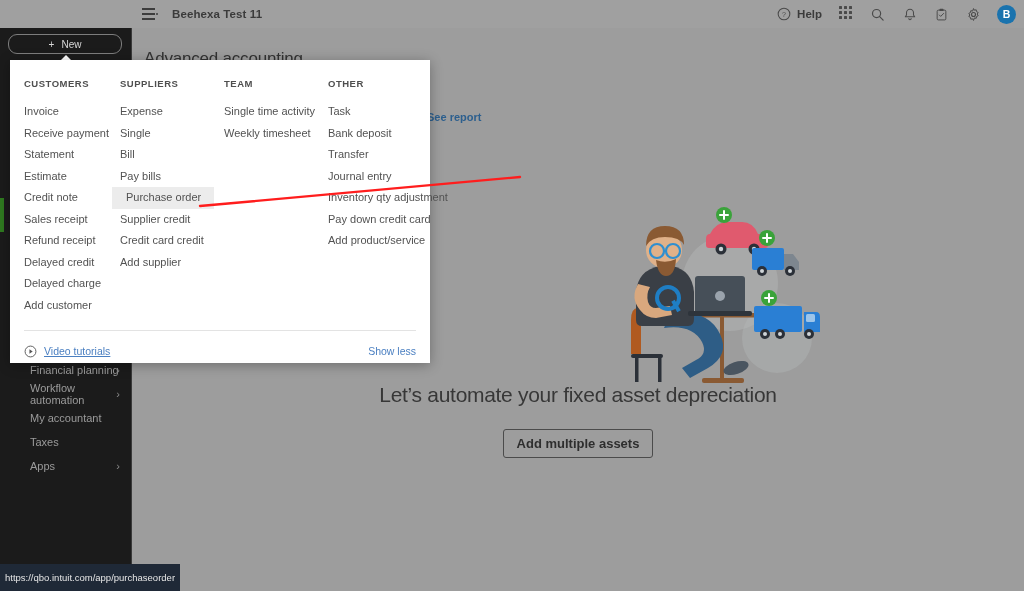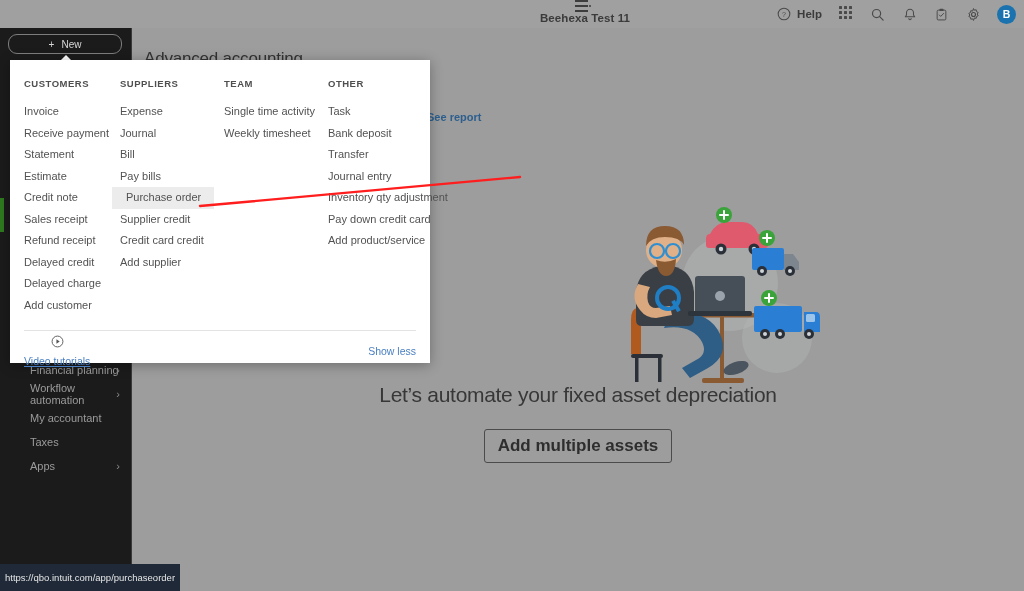--- a/index.html
+++ b/index.html
@@ -8,21 +8,21 @@
     font-family:"Liberation Sans", sans-serif;
     background:#9a9a9a;
     -webkit-font-smoothing:antialiased;
   }
 
   
   #app{position:absolute;inset:0;}
 
   
   .topbar{position:absolute;left:0;top:0;width:1024px;height:28px;background:#a0a0a0;}
-  .topbar-inner{position:absolute;left:132px;top:0;right:0;height:28px;display:flex;align-items:center;flex-direction:column;}
+  .topbar-inner{position:absolute;left:132px;top:0;right:0;height:28px;display:flex;align-items:center;}
   .hamburger{width:16px;height:12px;margin-left:10px;position:relative;display:inline-block;}
   .hamburger i{position:absolute;left:0;height:1.6px;background:#3d3d3d;display:block;}
   .hamburger i:nth-child(1){top:0;width:13px;}
   .hamburger i:nth-child(2){top:5px;width:13px;}
   .hamburger i:nth-child(3){top:10px;width:13px;}
   .hamburger .dot{position:absolute;right:0;top:4.5px;width:2.5px;height:2.5px;border-radius:50%;background:#3d3d3d;}
   .company{margin-left:14px;font-size:11.5px;font-weight:bold;color:#3b3b3b;letter-spacing:.1px;}
 
   .topright{position:absolute;right:8px;top:0;height:28px;display:flex;align-items:center;gap:15px;}
   .ticon{width:17px;height:17px;position:relative;color:#4a4a4a;display:flex;align-items:center;justify-content:center;}
@@ -55,21 +55,21 @@
 
   
   .main{position:absolute;left:132px;top:28px;right:0;bottom:0;background:#9d9d9d;}
   .pagetitle{position:absolute;left:12px;top:10px;font-size:17px;color:#333;font-weight:normal;letter-spacing:-.2px;}
   .seereport{position:absolute;left:295px;top:83px;font-size:11px;color:#2c5f8e;font-weight:bold;}
 
   .hero{position:absolute;left:0;right:0;top:355px;text-align:center;}
   .hero h2{margin:0;font-size:21px;font-weight:normal;color:#373737;letter-spacing:-.3px;}
   .hero p{margin:7px 0 0;font-size:12px;color:#4a4a4a;}
   .hero-btns{margin-top:22px;display:flex;justify-content:center;gap:10px;}
-  .btn-outline{background:#9d9d9d;border:1px solid #4b4b4b;color:#2e2e2e;font-size:17px;font-weight:bold;
+  .btn-outline{background:#9d9d9d;border:1px solid #4b4b4b;color:#2e2e2e;font-size:13px;font-weight:bold;
                padding:6px 13px;border-radius:3px;font-family:inherit;}
   .btn-green{background:#137333;border:1px solid #137333;color:#fff;font-size:11.5px;font-weight:bold;
              padding:7px 14px;border-radius:3px;font-family:inherit;}
 
   
   .illus{position:absolute;left:470px;top:160px;width:240px;height:215px;}
 
   
   .panel{position:absolute;left:10px;top:60px;width:420px;height:303px;background:#fff;
          box-shadow:0 2px 12px rgba(0,0,0,.30);}
@@ -78,21 +78,21 @@
   .col:nth-child(1){width:96px;}
   .col:nth-child(2){width:104px;}
   .col:nth-child(3){width:104px;}
   .col:nth-child(4){width:auto;}
   .colhead{font-size:9.5px;letter-spacing:.5px;color:#4f4f4f;font-weight:bold;margin:0 0 12px 0;}
   .mitem{font-size:11px;color:#525252;height:21.5px;line-height:21.5px;white-space:nowrap;}
   .mitem.hl{background:#ececec;margin-left:-8px;padding-left:14px;width:88px;}
 
   .panel-divider{position:absolute;left:14px;right:14px;top:270px;height:1px;background:#e3e3e3;}
   .panel-foot{position:absolute;left:14px;right:14px;top:281px;height:20px;display:flex;align-items:center;justify-content:space-between;}
-  .vt{display:flex;align-items:center;gap:7px;flex-direction:column;}
+  .vt{display:flex;align-items:center;gap:7px;}
   .vt-label{font-size:10.5px;color:#4a7fc1;text-decoration:underline;}
   .showless{font-size:10.5px;color:#4a7fc1;}
 
   
   .anno{position:absolute;left:0;top:0;width:1024px;height:591px;pointer-events:none;}
 
   
   .statusbar{position:absolute;left:0;bottom:0;height:27px;background:#1f2937;color:#e6e6e6;
              font-size:9.5px;display:flex;align-items:center;padding:0 5px;max-width:260px;}
 </style>
@@ -311,21 +311,21 @@
         <div class="mitem">Sales receipt</div>
         <div class="mitem">Refund receipt</div>
         <div class="mitem">Delayed credit</div>
         <div class="mitem">Delayed charge</div>
         <div class="mitem">Add customer</div>
       </div>
 
       <div class="col">
         <div class="colhead">SUPPLIERS</div>
         <div class="mitem">Expense</div>
-        <div class="mitem">Journal</div>
+        <div class="mitem">Single</div>
         <div class="mitem">Bill</div>
         <div class="mitem">Pay bills</div>
         <div class="mitem hl">Purchase order</div>
         <div class="mitem">Supplier credit</div>
         <div class="mitem">Credit card credit</div>
         <div class="mitem">Add supplier</div>
       </div>
 
       <div class="col">
         <div class="colhead">TEAM</div>

